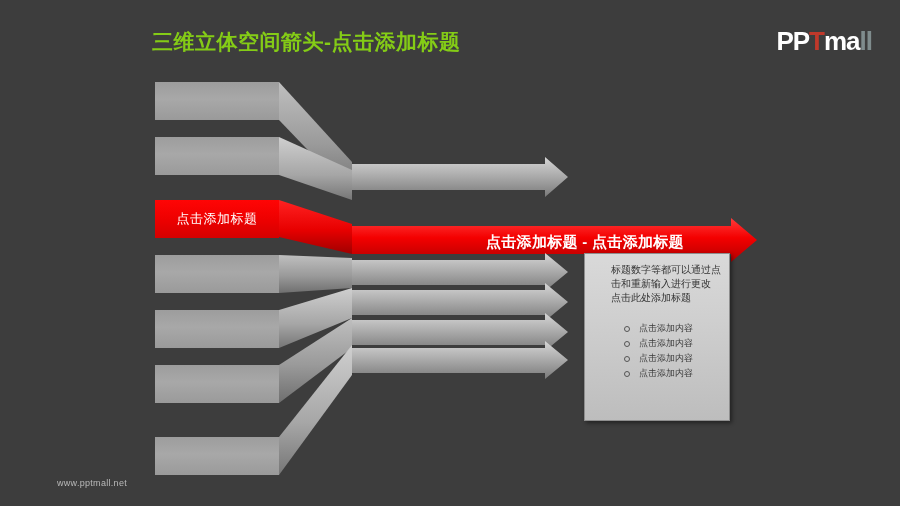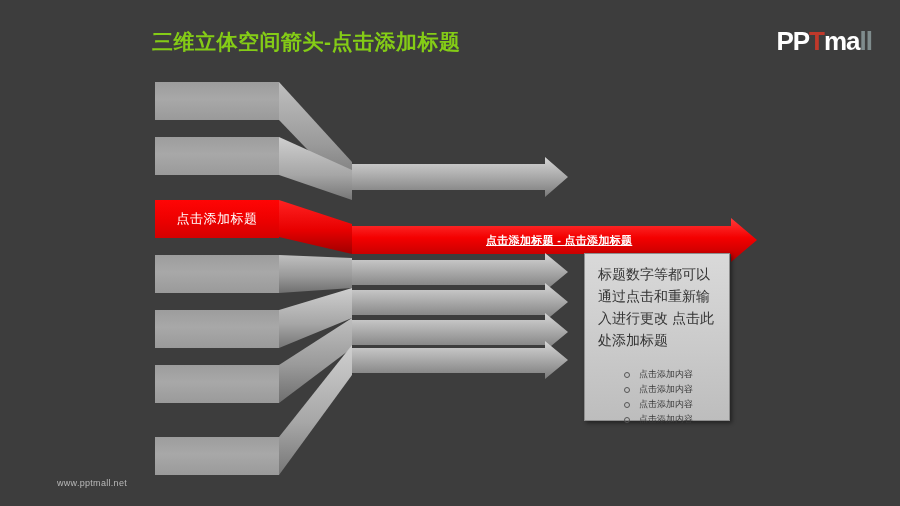--- a/index.html
+++ b/index.html
@@ -95,24 +95,24 @@
     top: 253px;
     width: 146px;
     height: 168px;
     background: linear-gradient(to bottom, #d9d9d9 0%, #cfcfcf 40%, #bdbdbd 100%);
     border: 1px solid #8e8e8e;
     box-shadow: 2px 2px 4px rgba(0,0,0,0.45);
     box-sizing: border-box;
     padding: 9px 8px 6px 10px;
   }
   .infopanel .ptext {
-    font-size: 14px;
+    font-size: 10px;
     color: #333333;
-    line-height: 22px;
-    margin: 0 0 8px 3px;
+    line-height: 14px;
+    margin: 0 0 8px 16px;
   }
   .infopanel ul {
     list-style: none;
     margin: 16px;
     padding: 0;
   }
   .infopanel li {
     font-size: 9px;
     color: #3a3a3a;
     line-height: 15px;
@@ -126,26 +126,25 @@
     top: 5px;
     width: 4px;
     height: 4px;
     border: 1px solid #555;
     border-radius: 50%;
     background: transparent;
   }
 
   .arrowlabel {
     position: absolute;
-    font-size: 11px;
+    font-size: 15px;
     color: #ffffff;
     font-weight: bold;
     white-space: nowrap;
     letter-spacing: 0.3px;
-    text-decoration: underline;
   }
 </style>
 </head>
 <body>
 
 <div class="slide">
 
   <div class="title">三维立体空间箭头-点击添加标题</div>
 
   <div class="logo">

